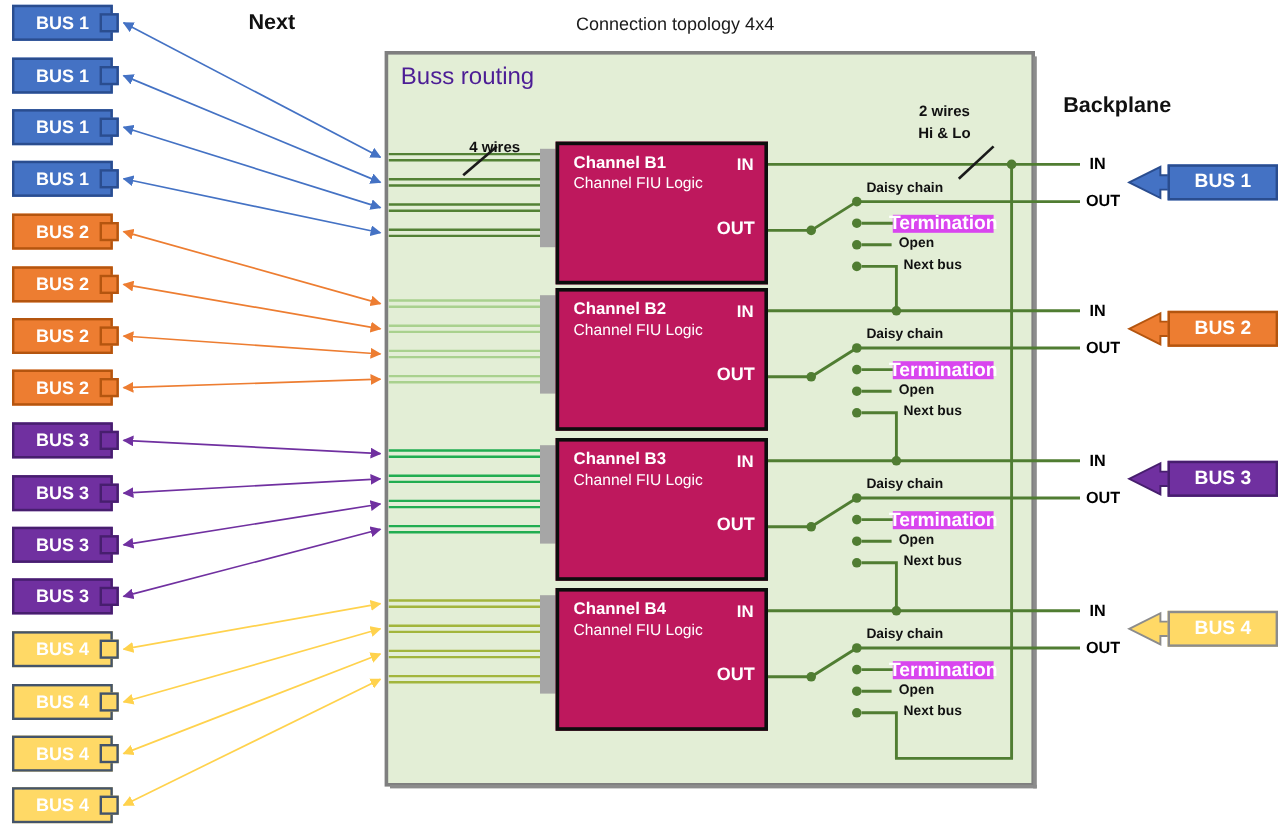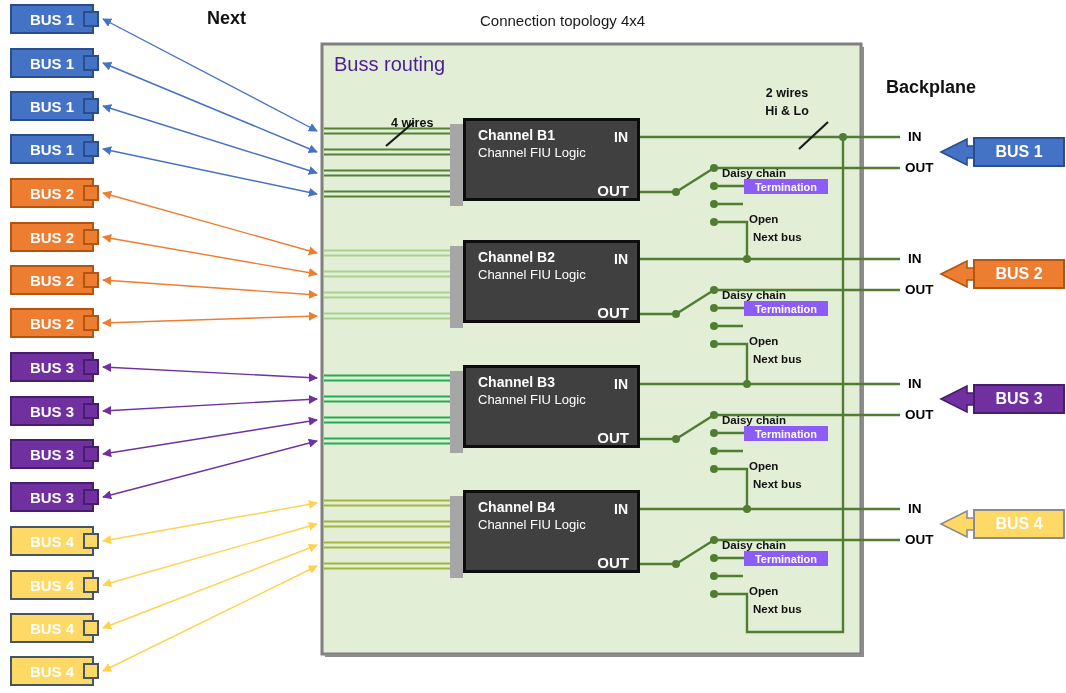--- a/index.html
+++ b/index.html
@@ -21,30 +21,30 @@
             box-sizing:border-box;display:flex;align-items:center;justify-content:center;
             color:#fff;font-weight:bold;font-size:15px;}
   .fbus-sq{position:absolute;left:73px;top:7px;width:16px;height:16px;border:2px solid;
            box-sizing:border-box;}
   .g1 .fbus-box,.g1 .fbus-sq{background:#4472c4;border-color:#2a4d8f;}
   .g2 .fbus-box,.g2 .fbus-sq{background:#ed7d31;border-color:#b4550f;}
   .g3 .fbus-box,.g3 .fbus-sq{background:#7030a0;border-color:#471e6e;}
   .g4 .fbus-box,.g4 .fbus-sq{background:#ffd966;border-color:#44546a;}
 
   
-  .channel{position:absolute;left:463px;width:177px;height:83px;background:#404040;
+  .channel{position:absolute;left:463px;width:177px;height:119px;background:#be185d;
            border:3px solid #0d0d0d;box-sizing:border-box;color:#fff;z-index:2;}
   .ch-name{font-weight:bold;font-size:14px;margin:6px 0 0 12px;line-height:1.25;}
   .ch-sub{font-size:13px;margin:0 0 0 12px;line-height:1.25;}
   .ch-in{position:absolute;top:8px;right:9px;font-weight:bold;font-size:14px;}
   .ch-out{position:absolute;top:61px;right:8px;font-weight:bold;font-size:15px;}
 
   
-  .sw{font-size:11.5px;font-weight:bold;color:#111;z-index:2;margin-top:16px;}
-  .term{width:84px;height:15px;background:#8b5cf6;color:#fff;font-size:11px;font-weight:bold;
+  .sw{font-size:11.5px;font-weight:bold;color:#111;z-index:2;}
+  .term{width:84px;height:15px;background:#d946ef;color:#fff;font-size:16px;font-weight:bold;
         display:flex;align-items:center;justify-content:center;z-index:2;}
 
   
   .bp-io{font-size:13.5px;font-weight:bold;color:#000;z-index:2;}
   .rbus{position:absolute;left:973px;width:92px;height:30px;border:2px solid;box-sizing:border-box;
         display:flex;align-items:center;justify-content:center;color:#fff;font-weight:bold;
         font-size:16px;z-index:2;}
   .rb1{background:#4472c4;border-color:#2a4d8f;}
   .rb2{background:#ed7d31;border-color:#b4550f;}
   .rb3{background:#7030a0;border-color:#471e6e;}

